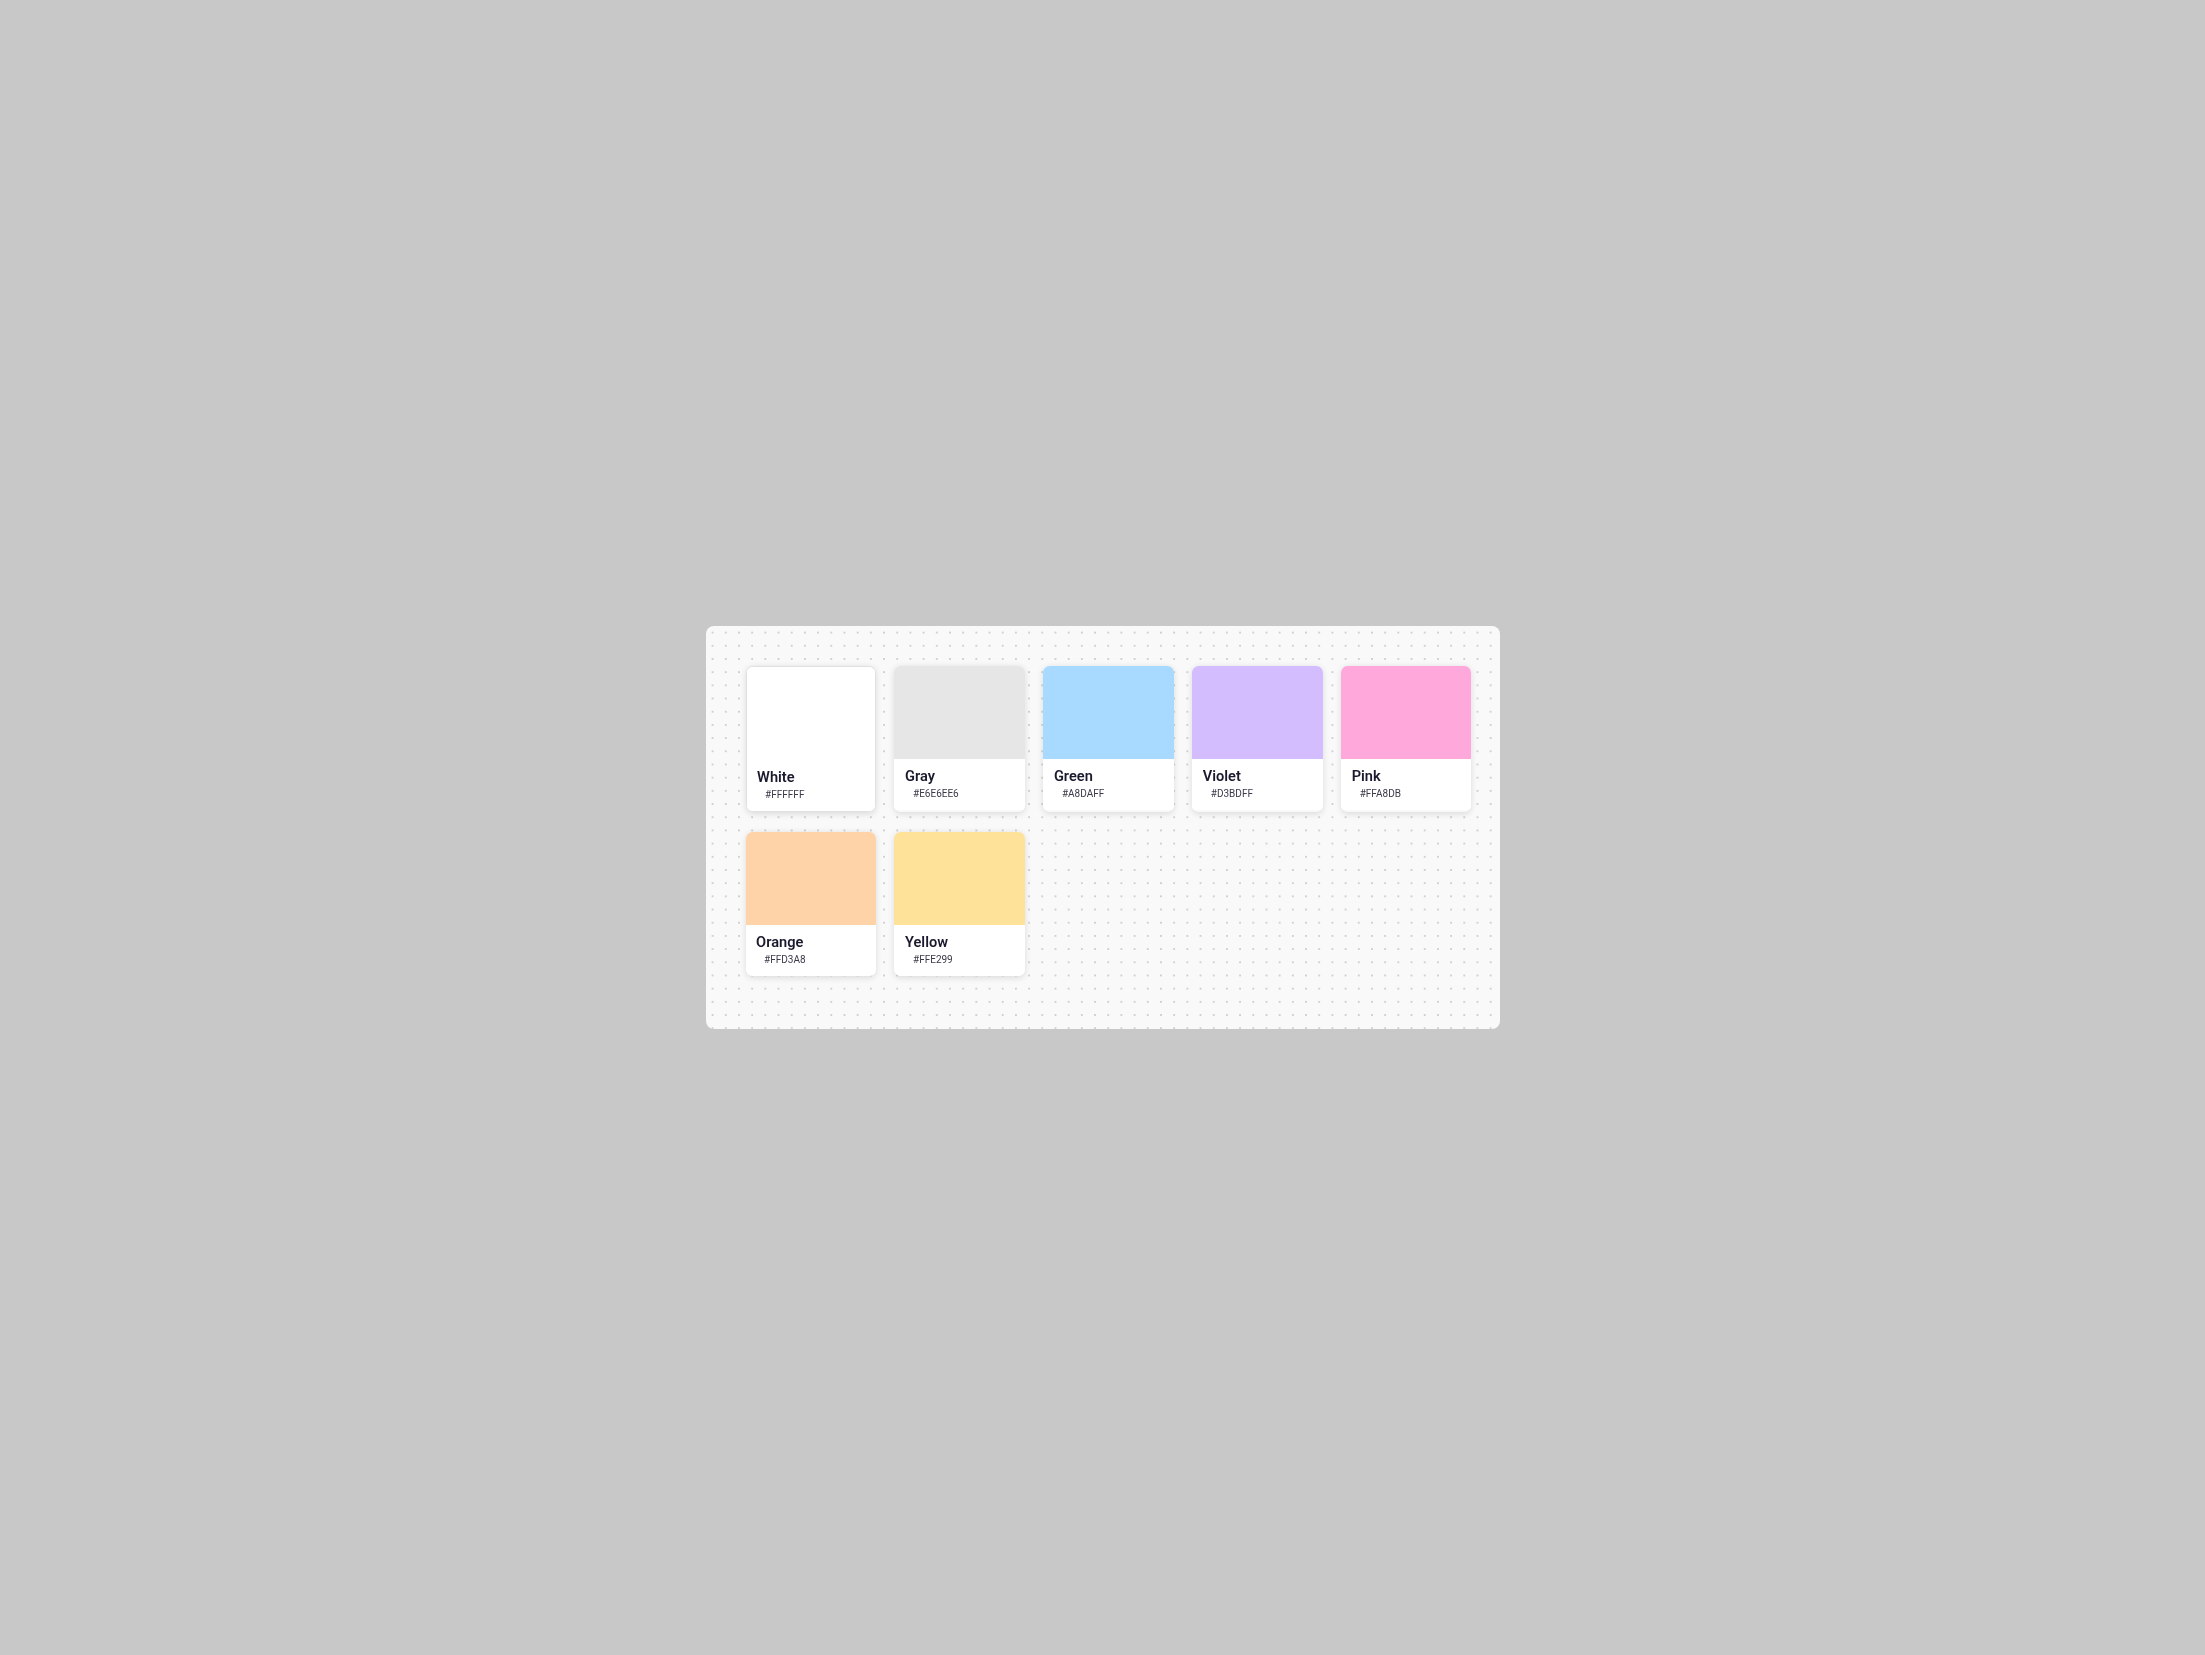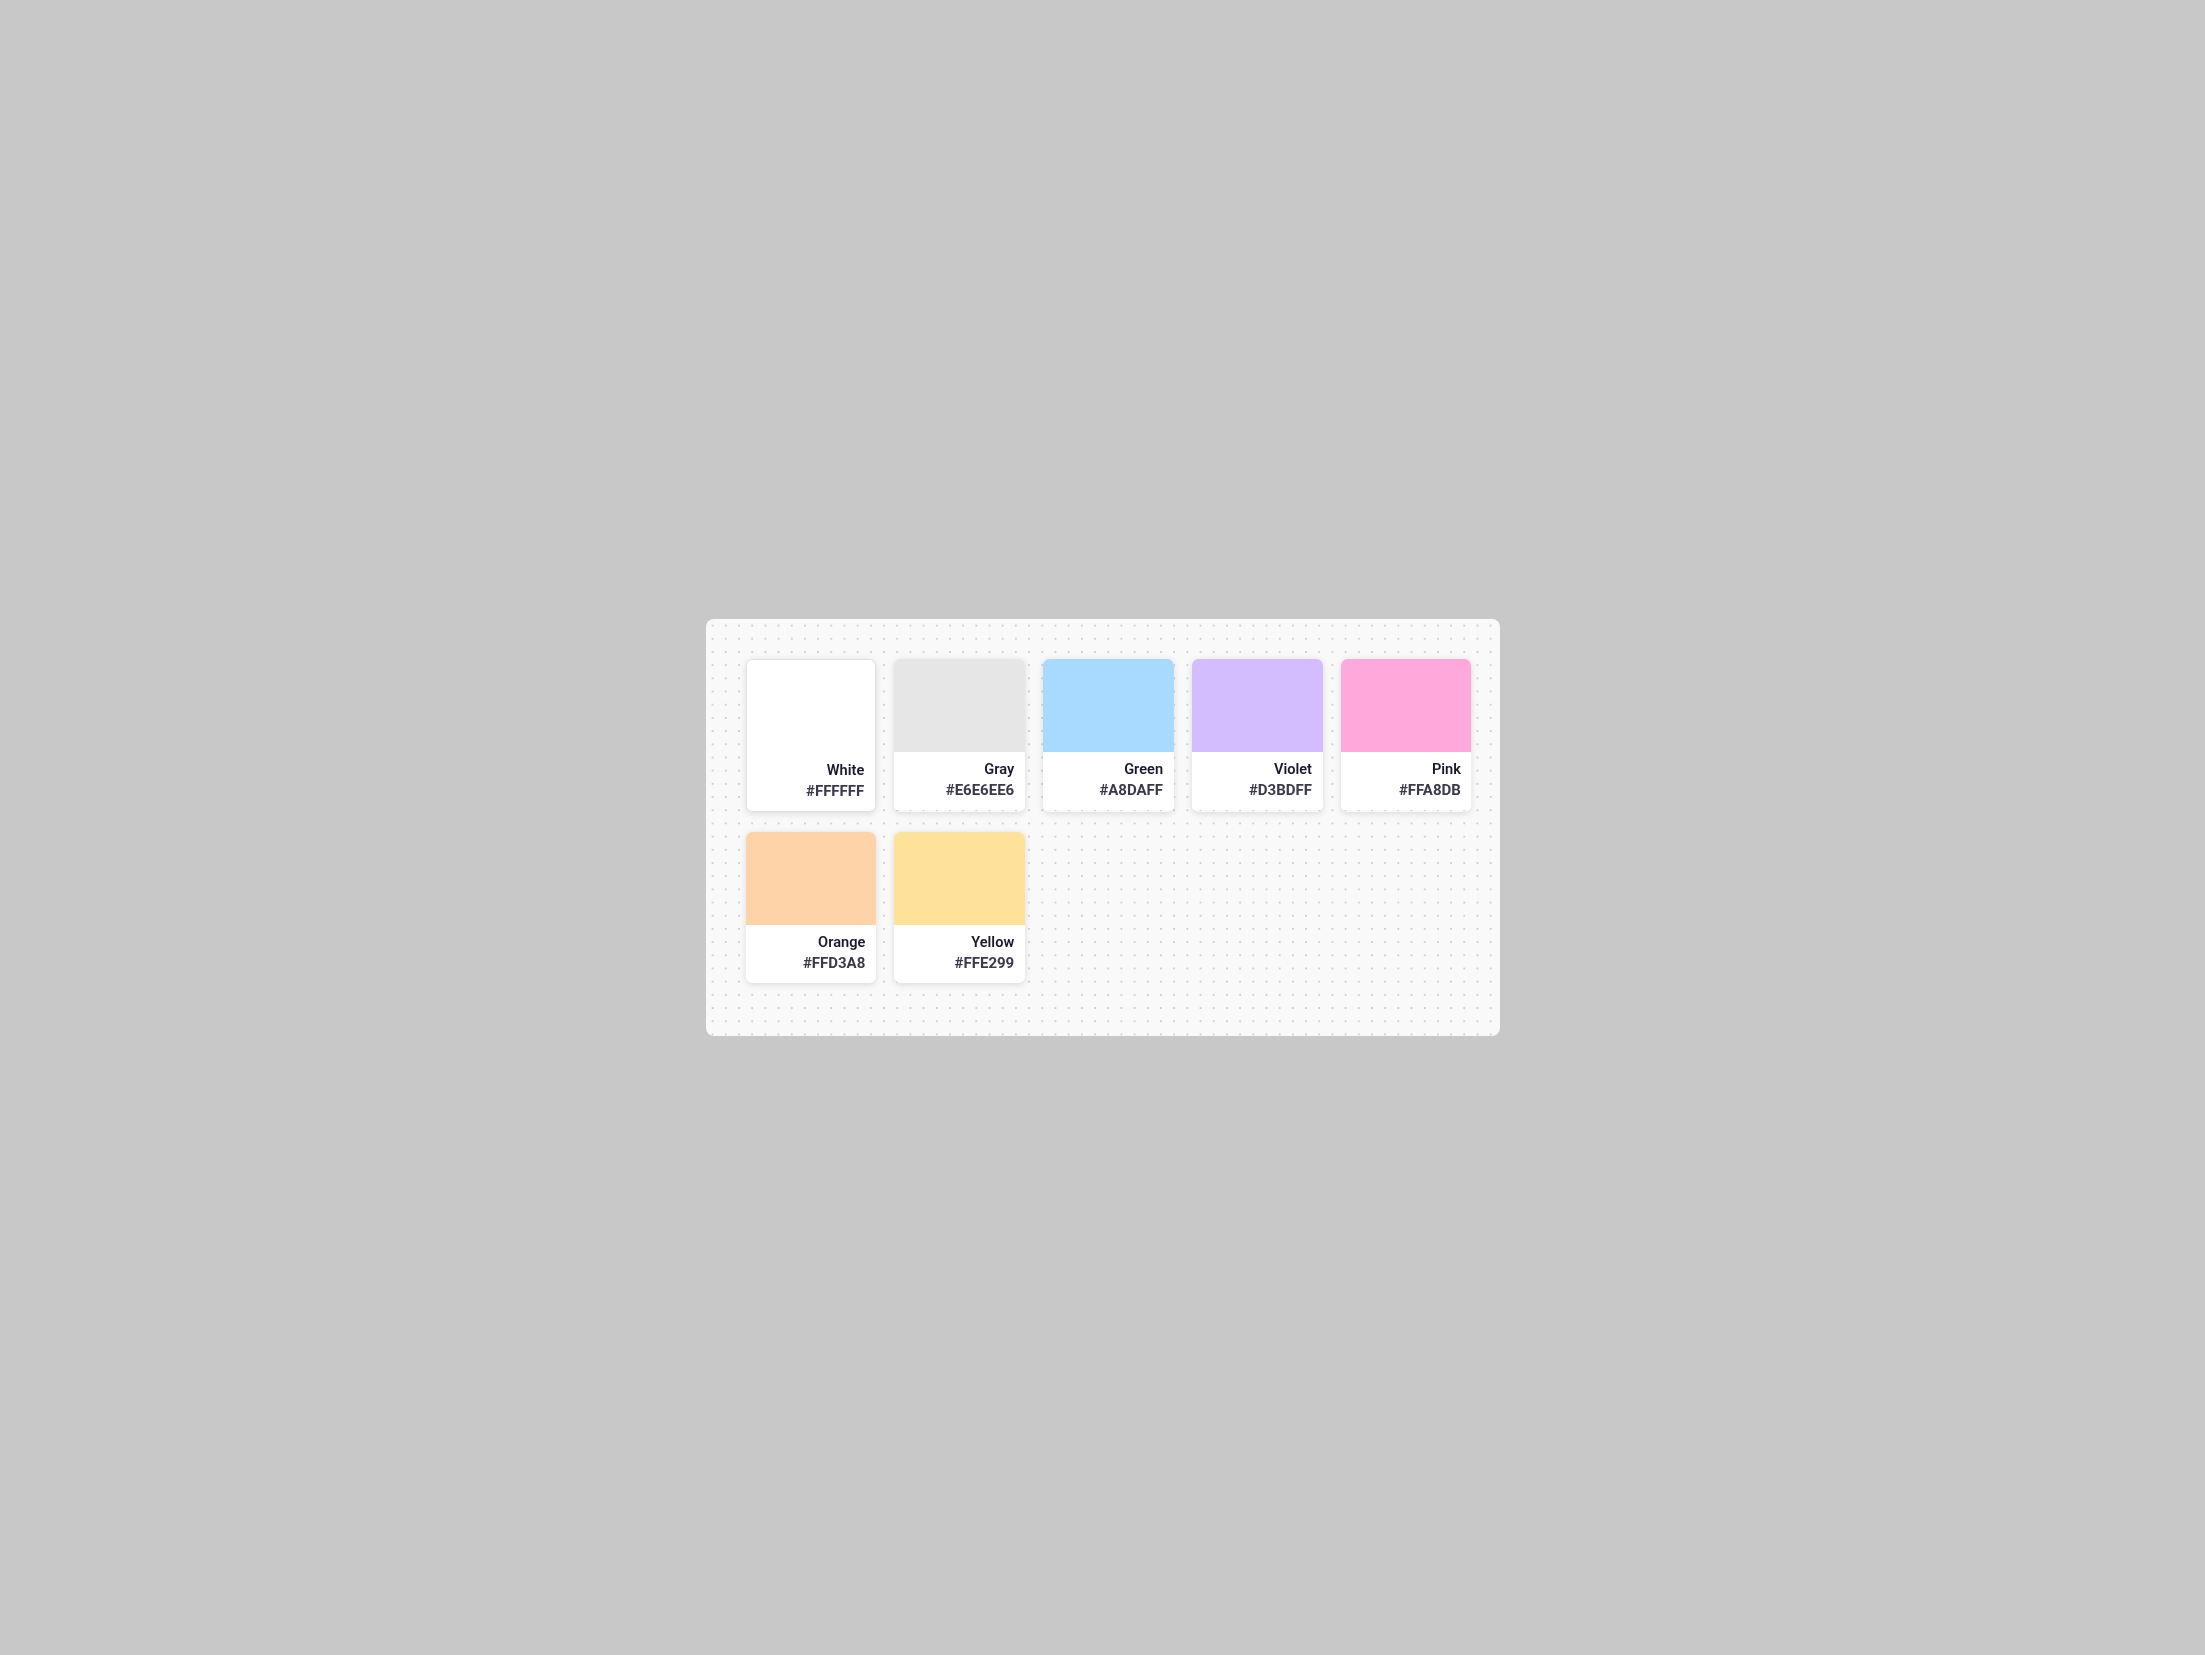--- a/index.html
+++ b/index.html
@@ -18,21 +18,20 @@
     }
 
     .window {
       background-color: #f9f9f9;
       border-radius: 8px;
       width: 92vw;
       max-width: 794px;
       padding: 40px 28px 53px 40px;
       background-image: radial-gradient(circle, #d0d0d0 0.7px, transparent 0.7px);
       background-size: 13.2px 13.2px;
-      text-align: right;
     }
 
     .color-grid {
       display: grid;
       grid-template-columns: repeat(5, 1fr);
       gap: 20px 18.5px;
     }
 
     .color-card {
       border-radius: 6.6px;
@@ -53,23 +52,24 @@
 
     .color-name {
       font-size: 14.6px;
       font-weight: 600;
       color: #1a1a2e;
       margin-bottom: 2.6px;
       line-height: 1.2;
     }
 
     .color-hex {
-      font-size: 15px;
+      font-size: 10px;
       color: #3a3a4a;
-      font-weight: 700;
+      font-weight: 400;
+      margin-left: 8px;
     }
 
     
     .card-white {
       border: 0.7px solid #e0e0e0;
     }
 
     .card-white .color-info {
       background-color: #ffffff;
     }

